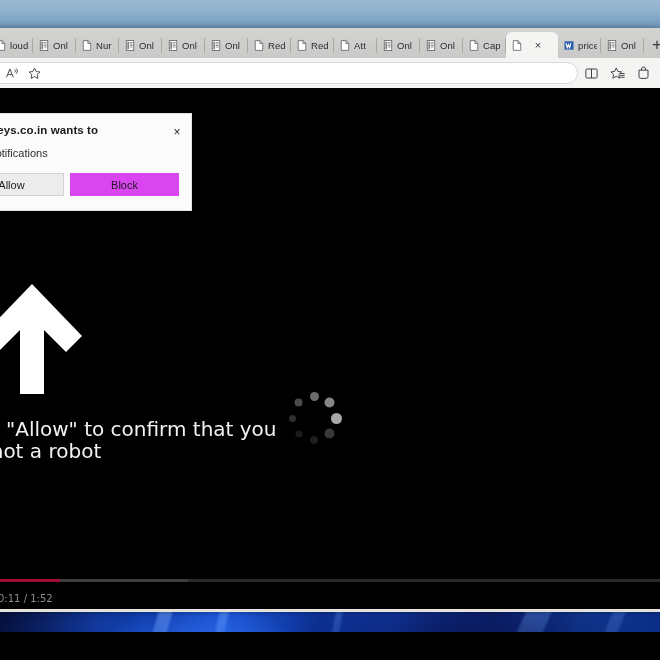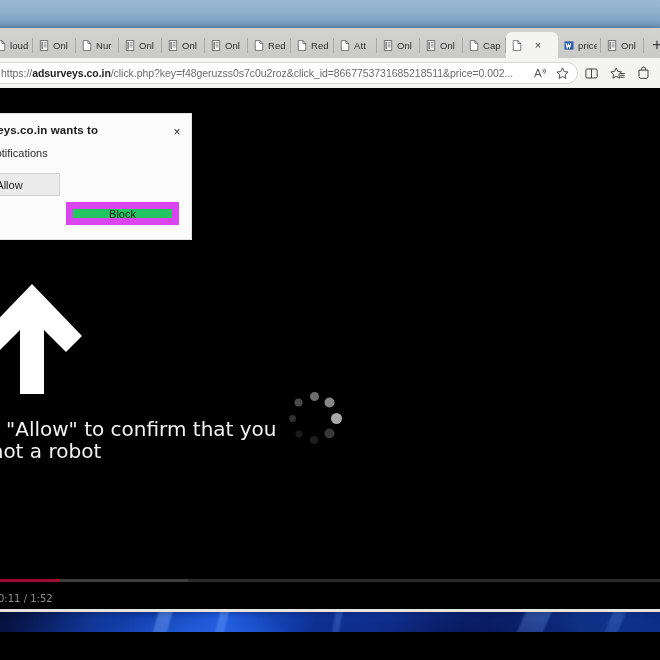--- a/index.html
+++ b/index.html
@@ -244,23 +244,22 @@
     height: 23px;
     flex: 1 1 0;
     font-size: 11px;
     color: #1b1b1b;
     background: #ececec;
     border: 1px solid #d2d2d2;
     display: flex; align-items: center; justify-content: center;
     box-sizing: border-box;
   }
   .perm-btn.primary {
-    border: 7px solid #d946ef;
-    background: #22c55e;
-    margin-top: 29px;
+    border: 3px solid #d946ef;
+    background: #d946ef;
   }
 
   .win-edge {
     position: absolute; left: 0; right: 0; bottom: 0; height: 3px;
     background: #e6e3dd;
   }
 </style>
 </head>
 <body>
 
@@ -422,21 +421,20 @@
           </svg>
         <span class="tab-title">Onl</span>
         <span class="tab-sep"></span>
       </div>
 
       <div class="newtab">+</div>
     </div>
 
     <div class="toolbar">
       <div class="omnibox">
-        <span class="url"><span>https://</span><b>adsurveys.co.in</b><span>/click.php?key=f48geruzss0s7c0u2roz&amp;click_id=8667753731685218511&amp;price=0.002...</span></span>
         <span class="omni-btn">
           <svg width="15" height="15" viewBox="0 0 20 20" fill="none" stroke="#444" stroke-width="1.3">
               <path d="M2 15L6.5 4 11 15M3.7 11.5h5.6"></path>
               <path d="M13.3 5.2c.9.7.9 2.3 0 3M15.2 3.6c1.8 1.4 1.8 5 0 6.4" stroke-linecap="round"></path>
             </svg>
         </span>
         <span class="omni-btn">
           <svg width="15" height="15" viewBox="0 0 20 20" fill="none" stroke="#444" stroke-width="1.25">
               <path d="M10 2.6l2.25 4.8 5.05.62-3.72 3.5.98 5.08L10 14.1l-4.56 2.5.98-5.08L2.7 8.02l5.05-.62z" stroke-linejoin="round"></path>
             </svg>

